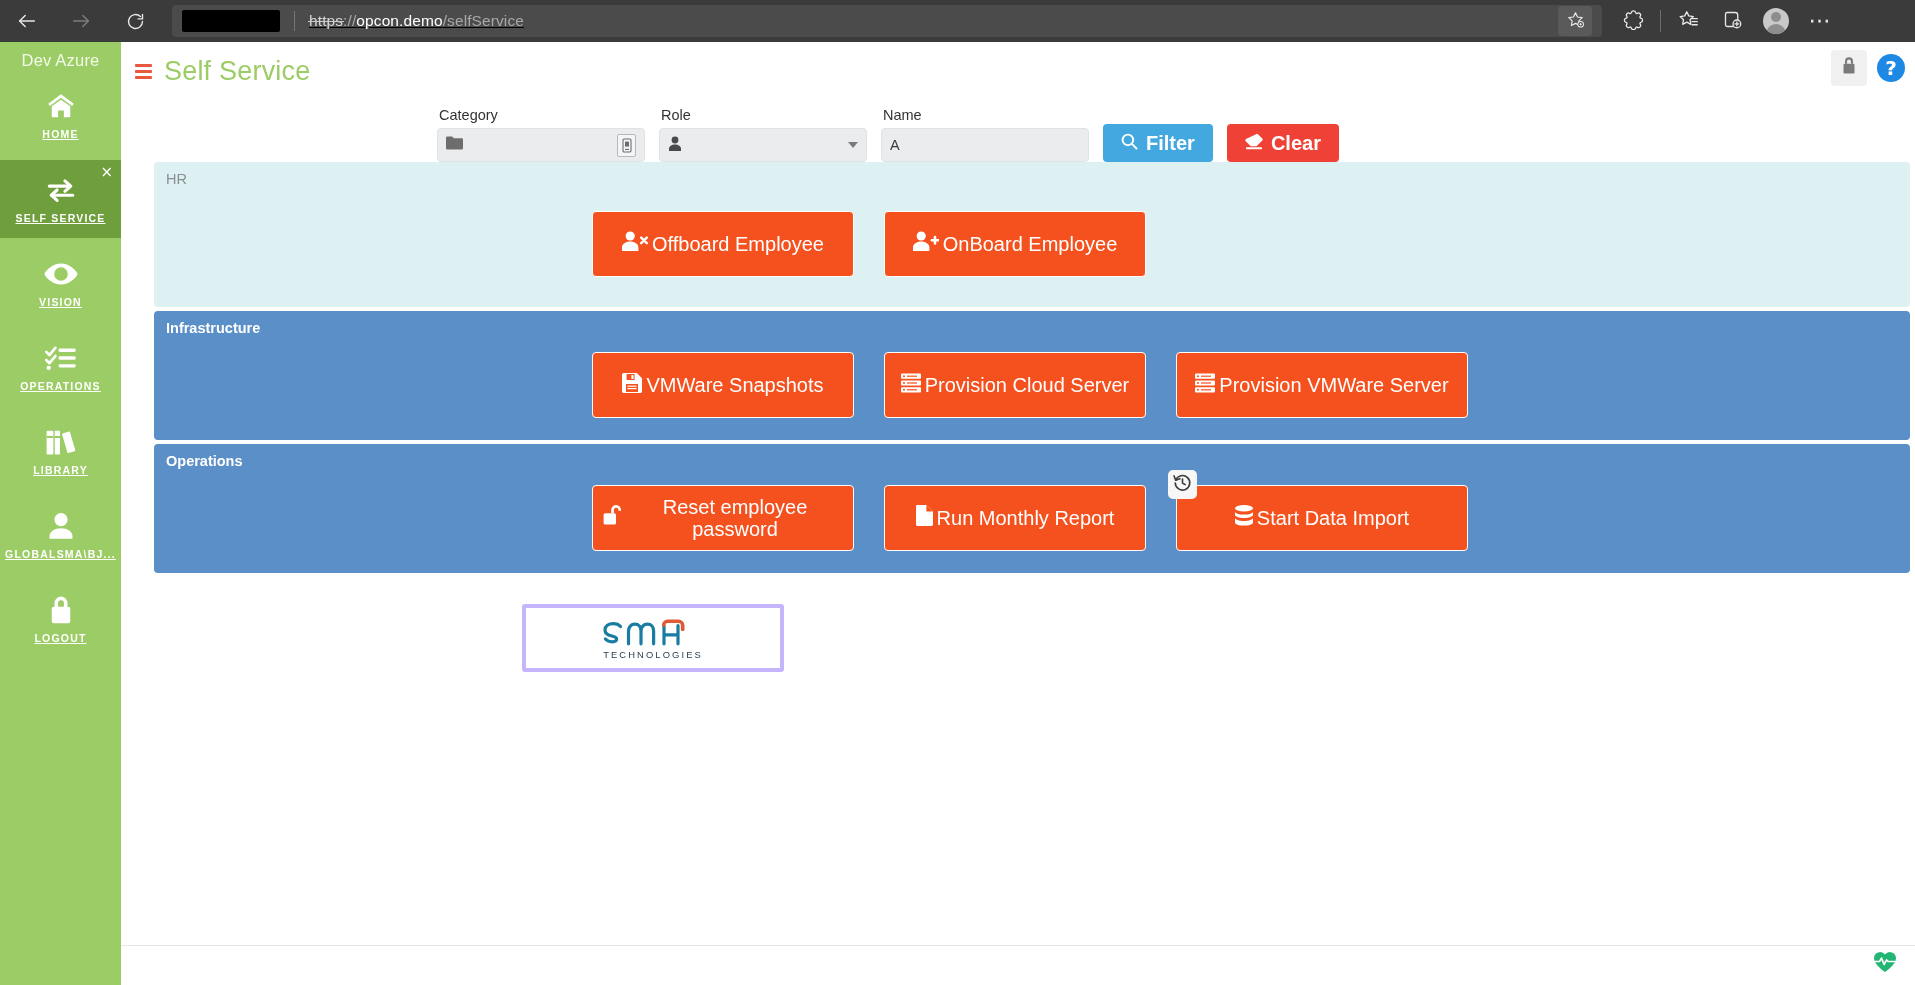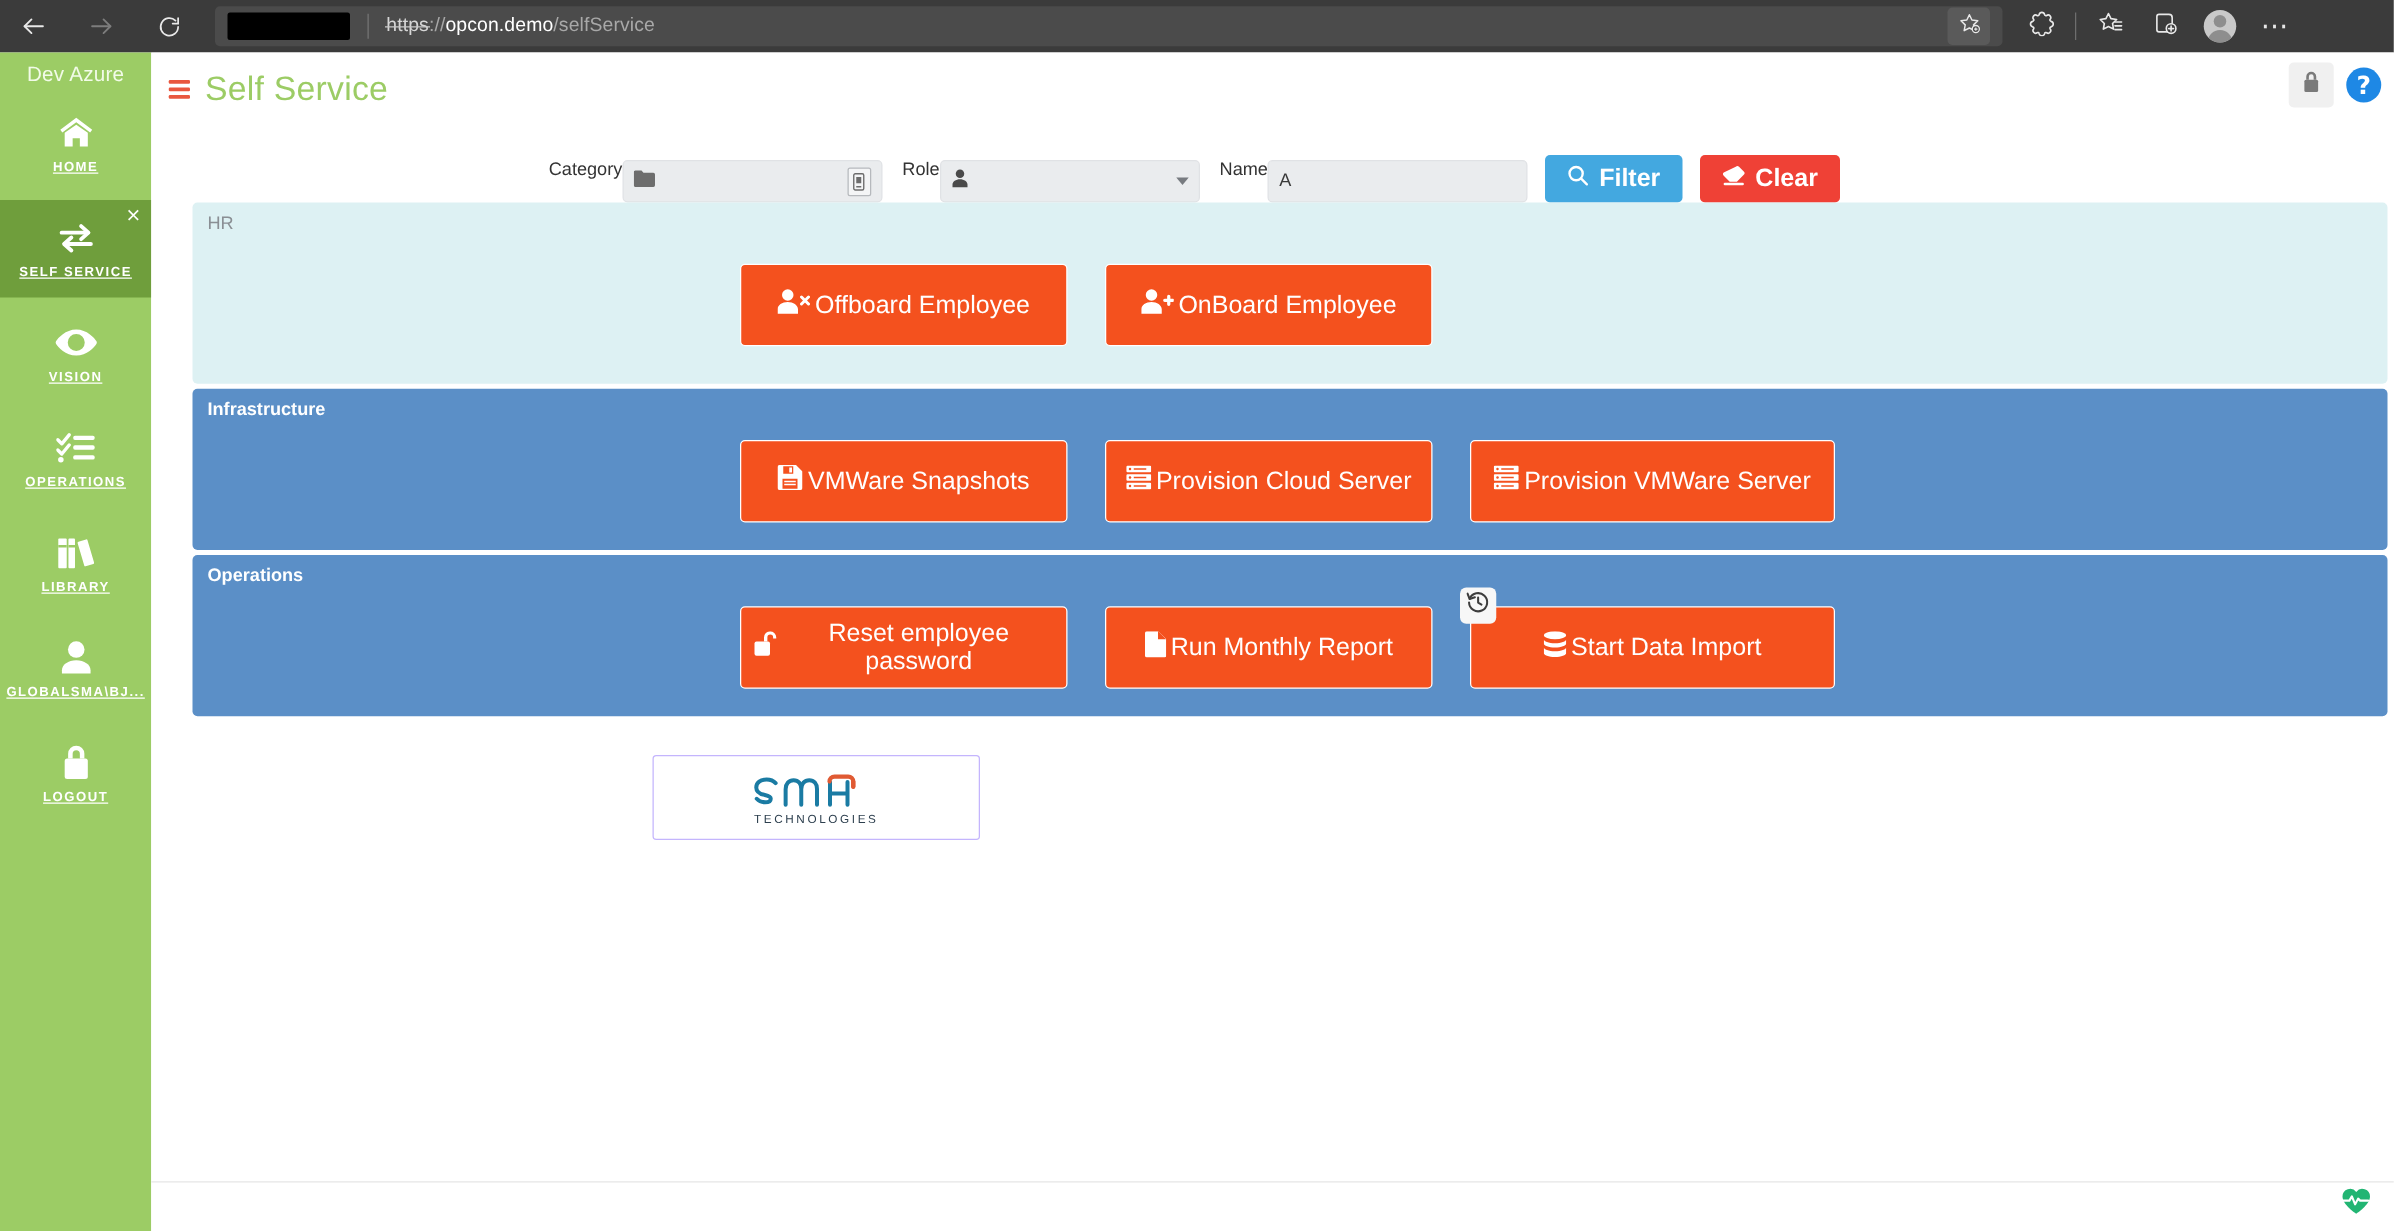--- a/index.html
+++ b/index.html
@@ -25,20 +25,21 @@
   }
   .nav-btn svg { display: block; }
 
   .omnibox {
     margin-left: 20px;
     height: 32px; width: 1430px;
     background: #4b4b4b;
     border-radius: 4px;
     display: flex; align-items: center;
     padding: 0 10px;
+    text-decoration: underline;
   }
   .redacted-chip {
     width: 98px; height: 22px;
     background: #000000;
     border-radius: 2px;
     flex: 0 0 auto;
   }
   .omni-sep {
     width: 1px; height: 20px; background: #767676;
     margin: 0 14px;
@@ -164,21 +165,21 @@
     font-family: "DejaVu Sans", sans-serif;
   }
 
   
   .filter-bar {
     display: flex; align-items: flex-end;
     gap: 14px;
     padding-left: 316px;
     height: 62px;
   }
-  .field { display: flex; }
+  .field { display: flex; flex-direction: column; }
   .field-label {
     font-size: 14.5px; color: #333333;
     margin-bottom: 5px; padding-left: 2px;
   }
   .field-input {
     height: 34px; border-radius: 4px;
     background: #eaecee; border: 1px solid #e0e2e5;
     display: flex; align-items: center;
     padding: 0 8px; gap: 6px;
   }
@@ -243,21 +244,21 @@
     position: absolute; left: -9px; top: -16px;
     width: 29px; height: 29px;
     background: #f7f7f7; border-radius: 5px;
     display: flex; align-items: center; justify-content: center;
   }
 
   
   .logo-row { display: flex; justify-content: center; padding-top: 27px; padding-right: 730px; }
   .logo-card {
     width: 262px; height: 68px;
-    background: #ffffff; border: 1px solid #c4b5fd;
+    background: #ffffff; border: 4px solid #c4b5fd;
     border-radius: 3px;
     display: flex; align-items: center; justify-content: center;
   }
 
   
   .health-icon { position: absolute; right: 18px; bottom: 8px; }
   .footer-line {
     position: absolute; left: 0; bottom: 39px;
     width: 1794px; height: 1px; background: #e6e6e6;
   }

